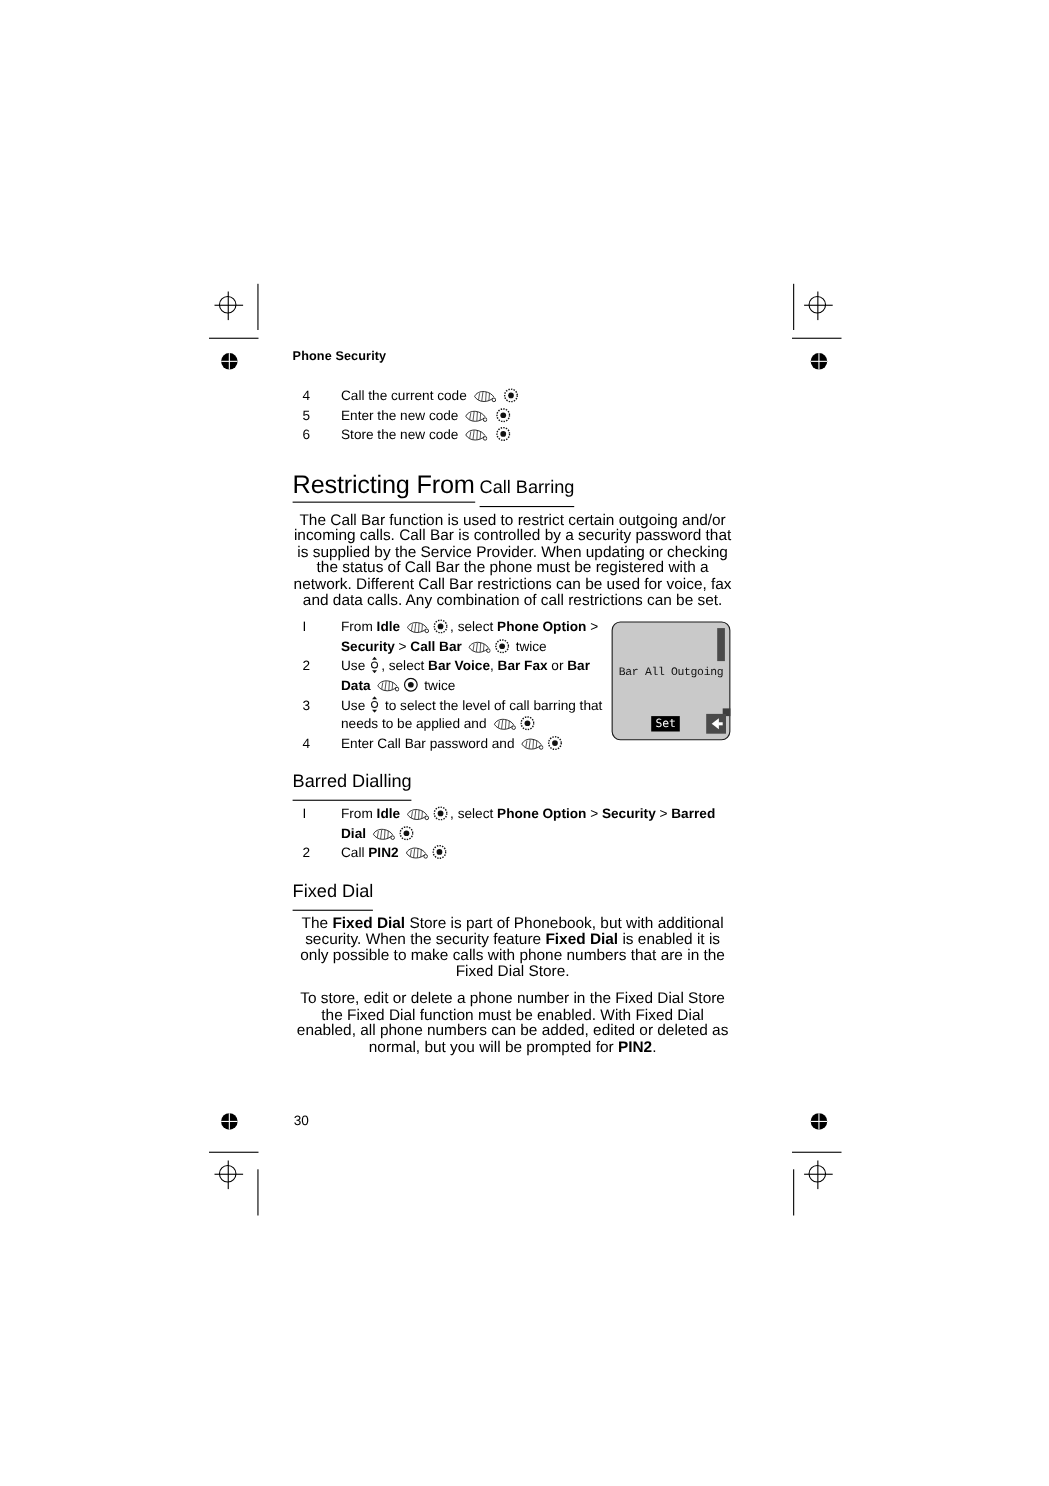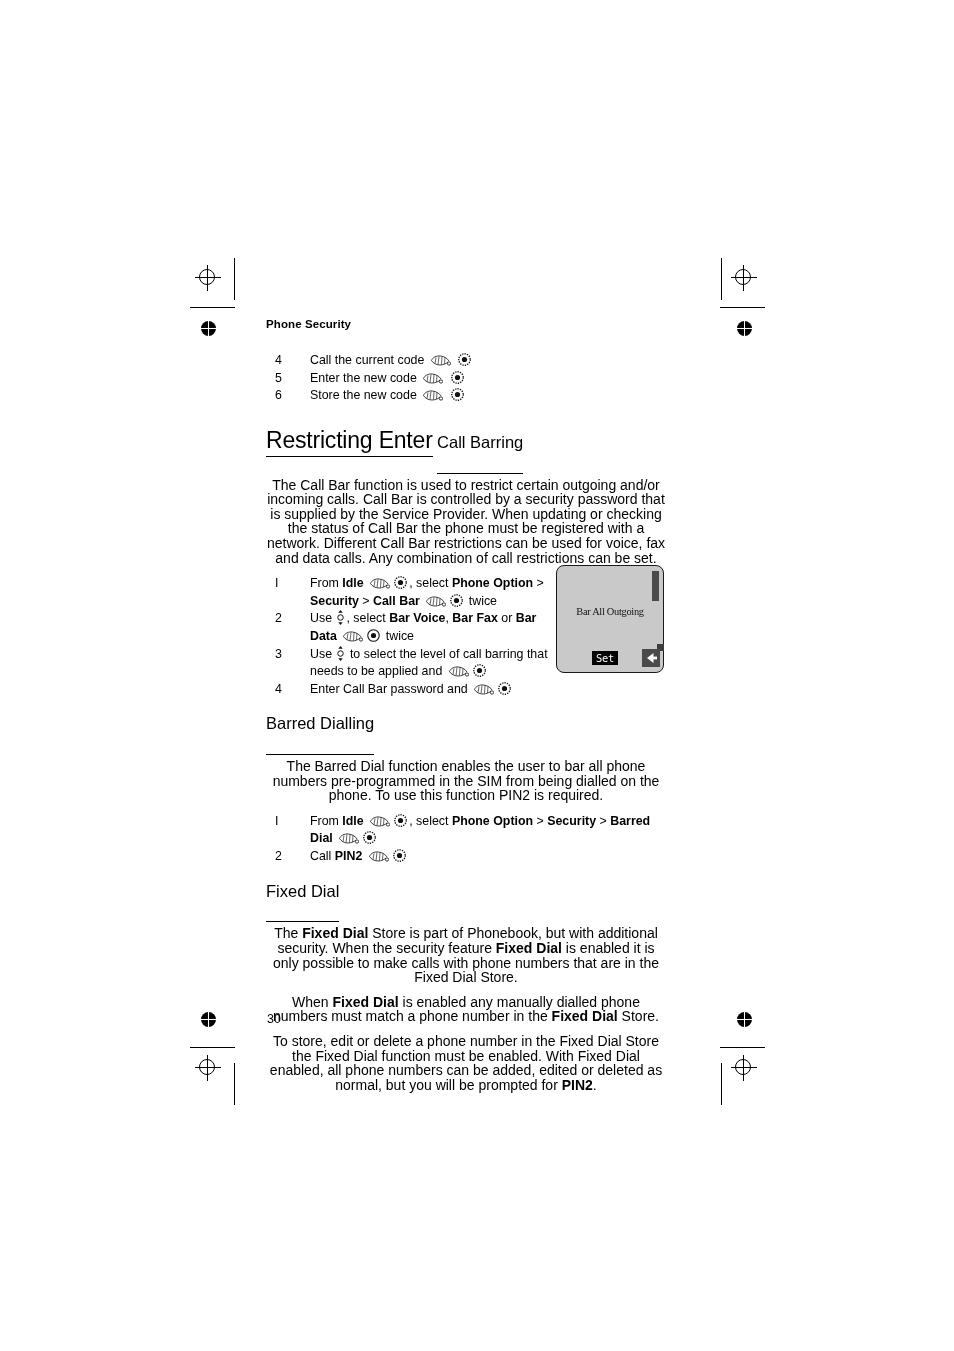--- a/index.html
+++ b/index.html
@@ -120,21 +120,21 @@
     margin: 22px 0 4px 0;
     padding-bottom: 3px;
     display: inline-block;
     border-bottom: 1.6px solid #000;
     line-height: 1.15;
   }
   h2.sub-title {
     font-size: 16.5px;
     font-weight: normal;
     margin: 14px 0 4px 0;
-    padding-bottom: 20px;
+    padding-bottom: 6px;
     display: inline-block;
     border-bottom: 1.2px solid #000;
     line-height: 1.2;
   }
 
   p.body {
     font-size: 14px;
     line-height: 14.6px;
     margin: 0 0 10px 0;
     text-align: center;
@@ -185,21 +185,21 @@
     border: 1.5px solid #1a1a1a;
     border-radius: 8px;
     box-sizing: border-box;
   }
   .lcd-text {
     position: absolute;
     left: 0;
     right: 0;
     top: 41px;
     text-align: center;
-    font-family: Liberation Serif, serif;
+    font-family: Liberation Mono, monospace;
     font-size: 10.4px;
     letter-spacing: -0.3px;
     color: #131313;
     white-space: nowrap;
   }
   .lcd-scroll-track {
     position: absolute;
     right: 5px;
     top: 6px;
     width: 7px;
@@ -357,21 +357,21 @@
       </span>
       <span class="ico ico-okkey">
         <svg viewBox="0 0 26 26" width="13" height="13">
           <circle cx="13" cy="13" r="11.5" fill="none" stroke="#111" stroke-width="2.6" stroke-dasharray="2.6 2.2"></circle>
           <circle cx="13" cy="13" r="5.2" fill="#111"></circle>
         </svg>
       </span>
     </li>
   </ol>
 
-  <h1 class="sec-title">Restricting Enter</h1>
+  <h1 class="sec-title">Restricting From</h1>
 
   <h2 class="sub-title">Call Barring</h2>
   <p class="body">The Call Bar function is used to restrict certain outgoing and/or incoming calls. Call Bar is controlled by a security password that is supplied by  the Service Provider. When updating or checking the status of Call Bar the phone must be registered with a network. Different Call Bar restrictions can be used for voice, fax and data calls. Any combination of call restrictions can be set.</p>
 
   <ol class="steps" style="width:282px;">
     <li>
       <span class="num">I</span>
       <span>From </span><b>Idle</b>
       <span class="ico ico-press">
         <svg viewBox="0 0 42 26" width="21" height="13">
@@ -460,21 +460,20 @@
       </span><span class="ico ico-okkey">
         <svg viewBox="0 0 26 26" width="13" height="13">
           <circle cx="13" cy="13" r="11.5" fill="none" stroke="#111" stroke-width="2.6" stroke-dasharray="2.6 2.2"></circle>
           <circle cx="13" cy="13" r="5.2" fill="#111"></circle>
         </svg>
       </span>
     </li>
   </ol>
 
   <h2 class="sub-title" style="margin-top:16px;text-align:right;">Barred Dialling</h2>
-  <p class="body">The Barred Dial function enables the user to bar all phone numbers pre-programmed in the SIM from being dialled on the phone. To use this function PIN2 is required.</p>
 
   <ol class="steps">
     <li>
       <span class="num">I</span>
       <span>From </span><b>Idle</b>
       <span class="ico ico-press">
         <svg viewBox="0 0 42 26" width="21" height="13">
           <path d="M3 13 C5 7, 13 3, 21 4 C29 5, 35 9, 38 14" fill="none" stroke="#111" stroke-width="1.6"></path>
           <path d="M3 13 C6 18, 12 22, 20 22 C27 22, 33 19, 36 16" fill="none" stroke="#111" stroke-width="1.6"></path>
           <path d="M12 7 L10 19 M18 5 L16 21 M24 5 L23 21 M30 7 L29 20" stroke="#111" stroke-width="1.3" fill="none"></path>
@@ -516,21 +515,20 @@
           <circle cx="13" cy="13" r="5.2" fill="#111"></circle>
         </svg>
       </span>
     </li>
   </ol>
 
   <h2 class="sub-title" style="margin-top:16px;">Fixed Dial</h2>
 
   <p class="body"><span>The </span><b>Fixed Dial</b><span> Store is part of Phonebook, but with additional security. When the security feature </span><b>Fixed Dial</b><span> is enabled it is only possible to make calls with phone numbers that are in the Fixed Dial Store.</span></p>
 
-  <p class="body"><span>When </span><b>Fixed Dial</b><span> is enabled any manually dialled phone numbers must match a phone number in the </span><b>Fixed Dial</b><span> Store.</span></p>
 
   <p class="body"><span>To store, edit or delete a phone number in the Fixed Dial Store the Fixed Dial function must be enabled. With Fixed Dial enabled, all phone numbers can be added, edited or deleted as normal, but you will be prompted for </span><b>PIN2</b><span>.</span></p>
 
 </div>
 
 <div class="lcd-figure">
   <div class="lcd-frame"></div>
   <div class="lcd-scroll-track">
     <div class="lcd-scroll-thumb"></div>
   </div>

